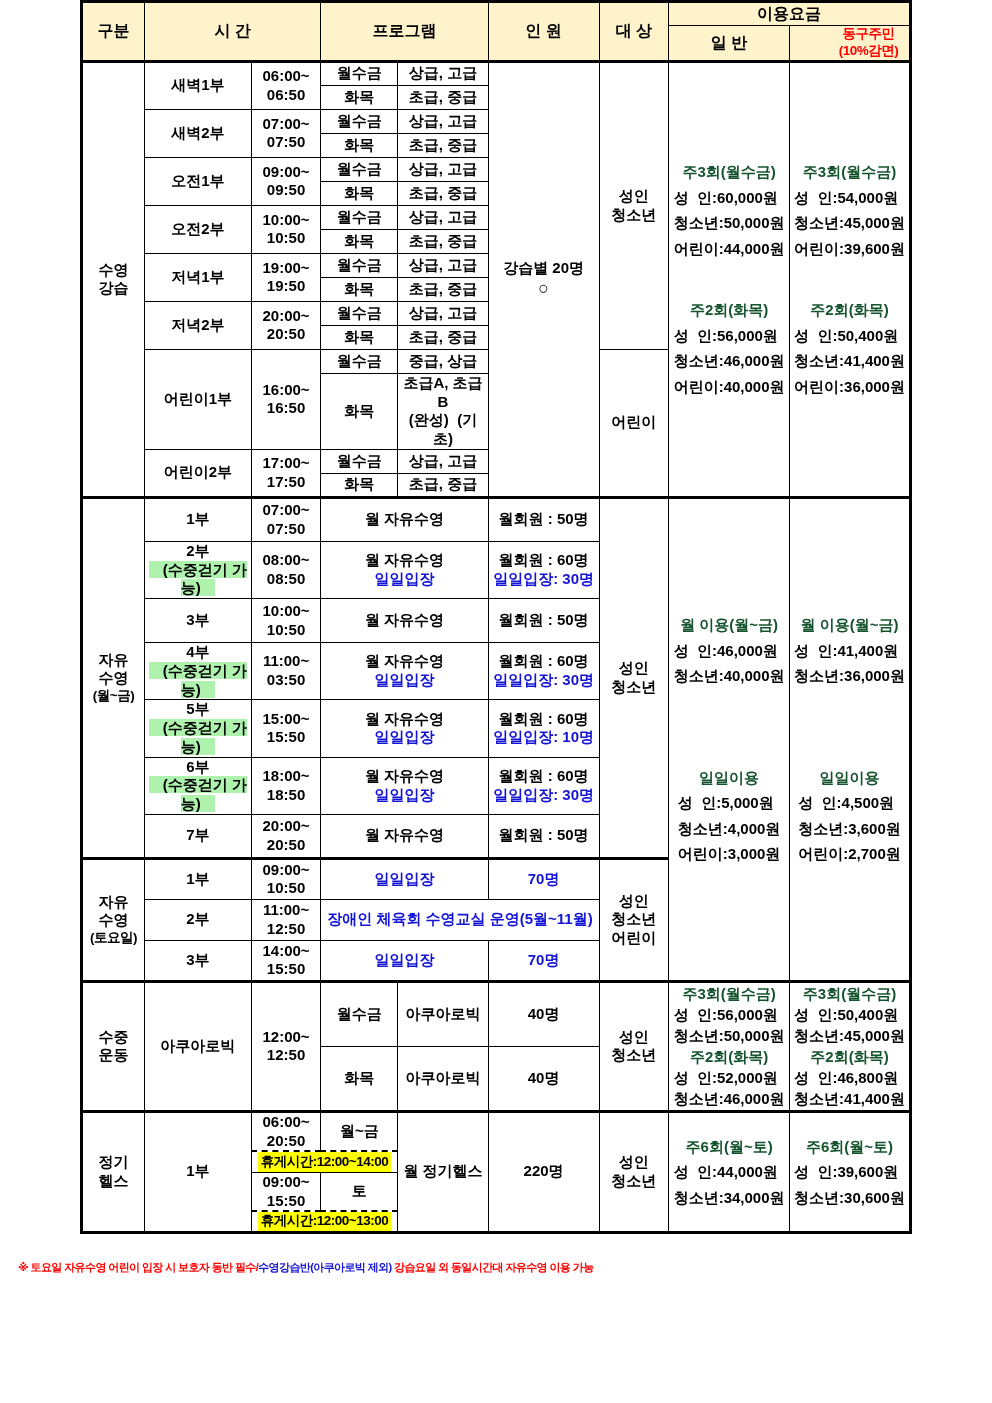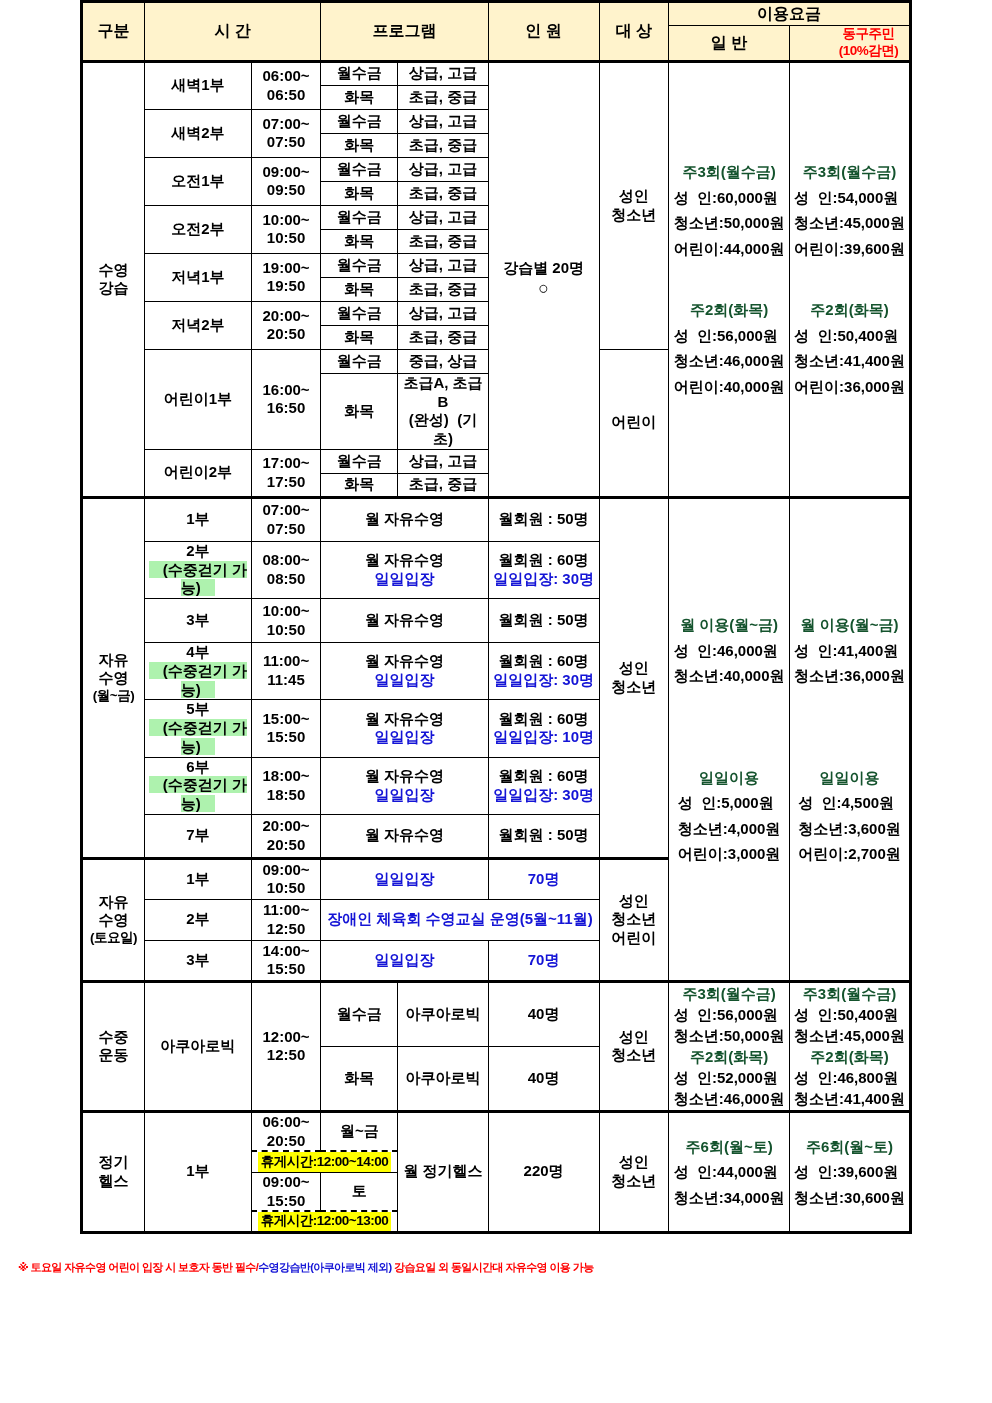--- a/index.html
+++ b/index.html
@@ -315,21 +315,21 @@
         <td>월회원 : 50명</td>
       </tr>
 
       <tr class="h54">
         <td>
           <div>4부</div>
           <div><span class="hl-green">(수중걷기 가능)</span></div>
         </td>
         <td>
           <div>11:00~</div>
-          <div>11:45</div>
+          <div>03:50</div>
         </td>
         <td colspan="2">
           <div>월 자유수영</div>
           <div class="blue">일일입장</div>
         </td>
         <td>
           <div>월회원 : 60명</div>
           <div class="blue fee-line">일일입장: 30명</div>
         </td>
       </tr>

